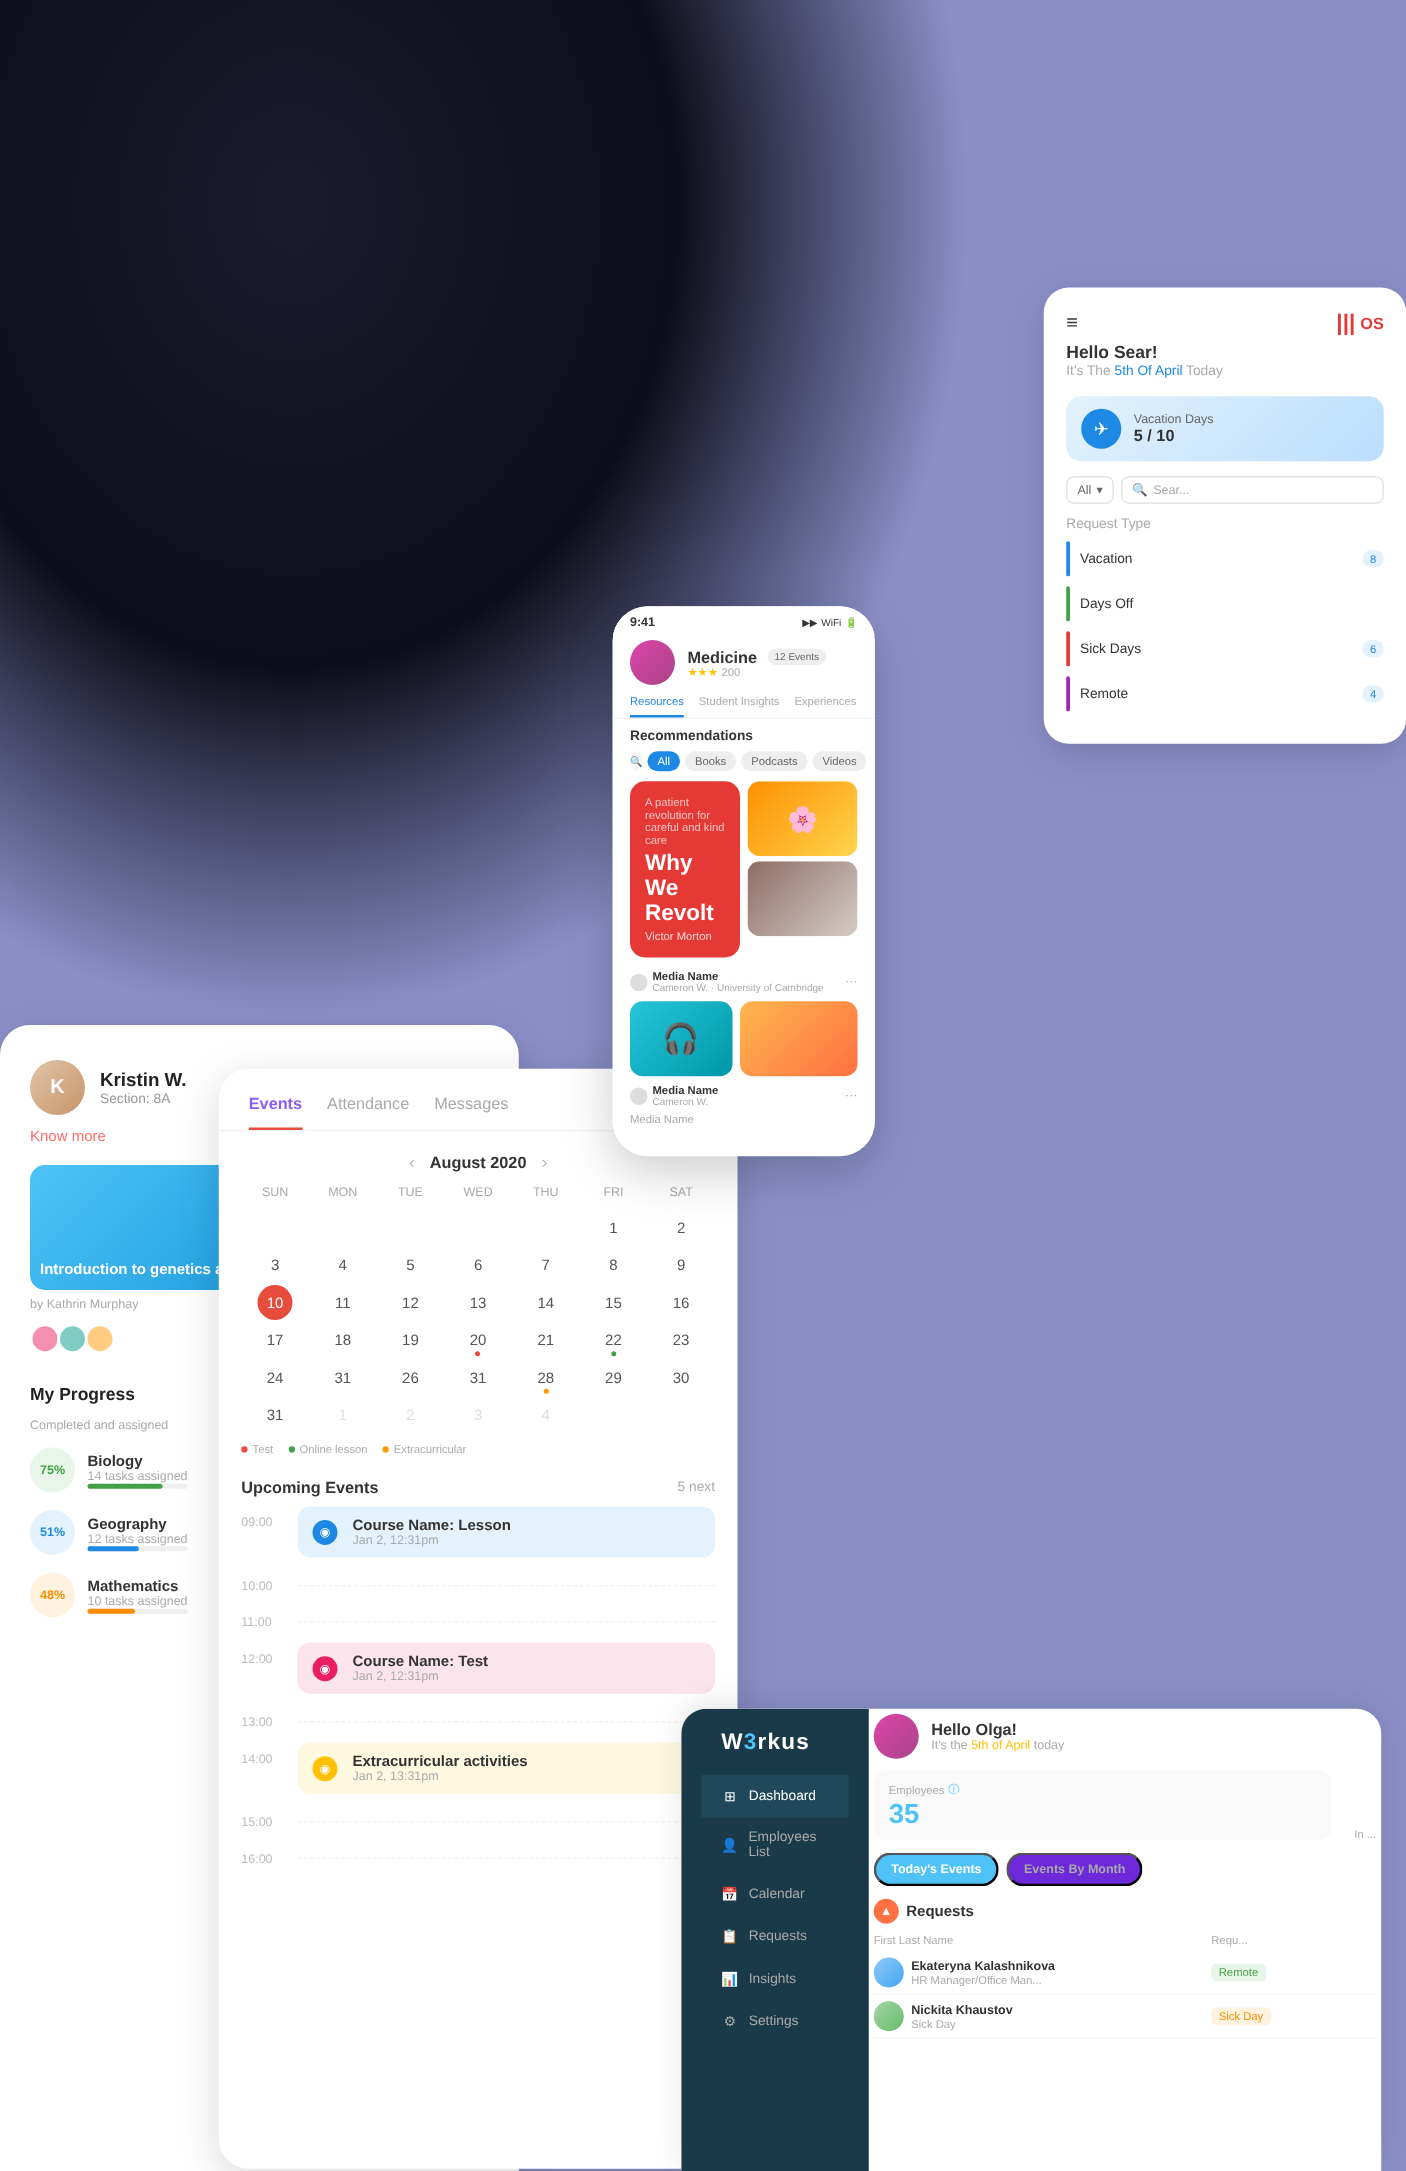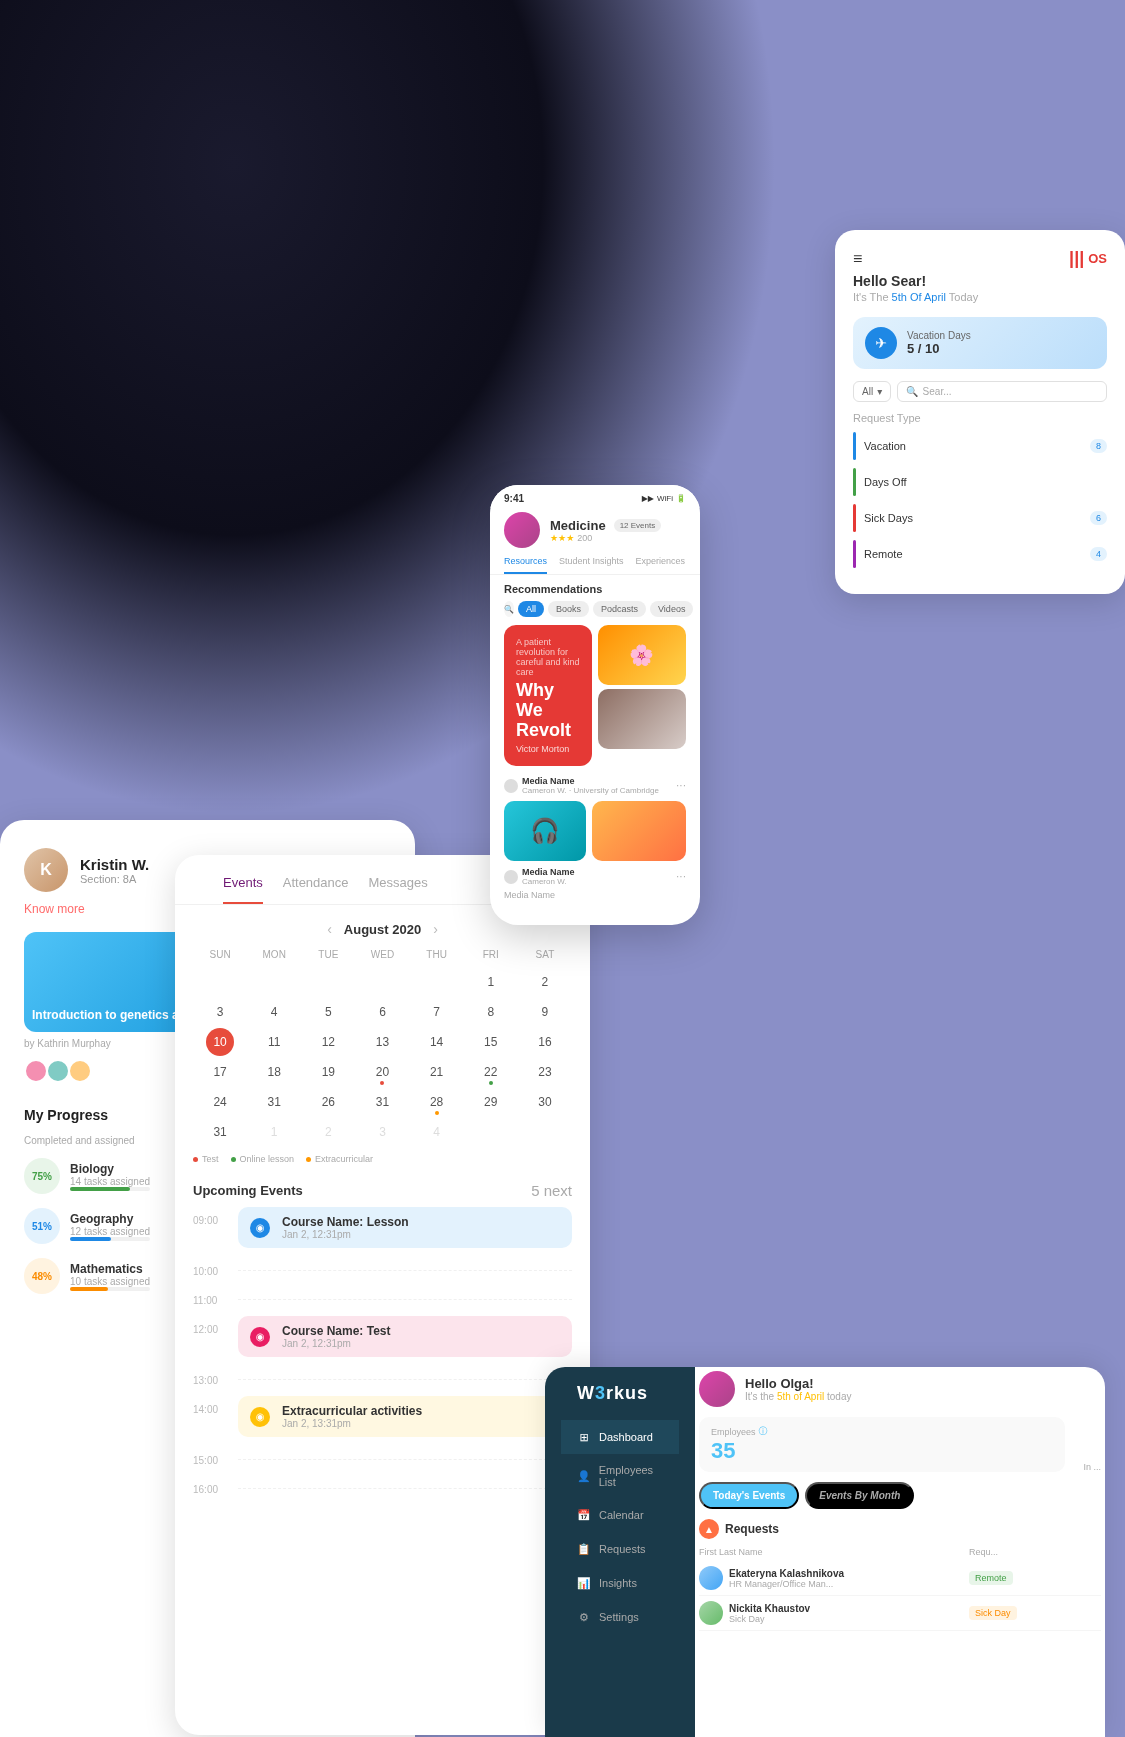--- a/index.html
+++ b/index.html
@@ -233,24 +233,23 @@
     }
 
     .cal-tab {
       font-size: 13px;
       color: #aaa;
       padding-bottom: 12px;
       cursor: pointer;
     }
 
     .cal-tab.active {
-      color: #701a75;
-      font-weight: 400;
+      color: #8b5cf6;
+      font-weight: 700;
       border-bottom: 2px solid #e74c3c;
-      margin-left: 24px;
     }
 
     .cal-month-nav {
       display: flex;
       align-items: center;
       justify-content: center;
       gap: 12px;
       padding: 16px 0 8px;
     }
 
@@ -352,21 +351,21 @@
       padding: 12px 18px 8px;
     }
 
     .upcoming-title {
       font-size: 13px;
       font-weight: 600;
       color: #333;
     }
 
     .upcoming-count {
-      font-size: 15px;
+      font-size: 11px;
       color: #aaa;
       padding-left: 48px;
     }
 
     .event-timeline {
       padding: 0 18px;
       overflow-y: auto;
       max-height: 400px;
     }
 
@@ -926,23 +925,22 @@
       cursor: pointer;
       font-weight: 600;
     }
 
     .event-btn-active {
       background: #4fc3f7;
       color: #fff;
     }
 
     .event-btn-inactive {
-      background: #000000;
-      color: #aaa;
-      font-style: italic;
+      background: #6d28d9;
+      color: #aaa;
     }
 
     .workus-requests-title {
       font-size: 12px;
       font-weight: 700;
       color: #333;
       margin-bottom: 8px;
       display: flex;
       align-items: center;
       gap: 6px;

